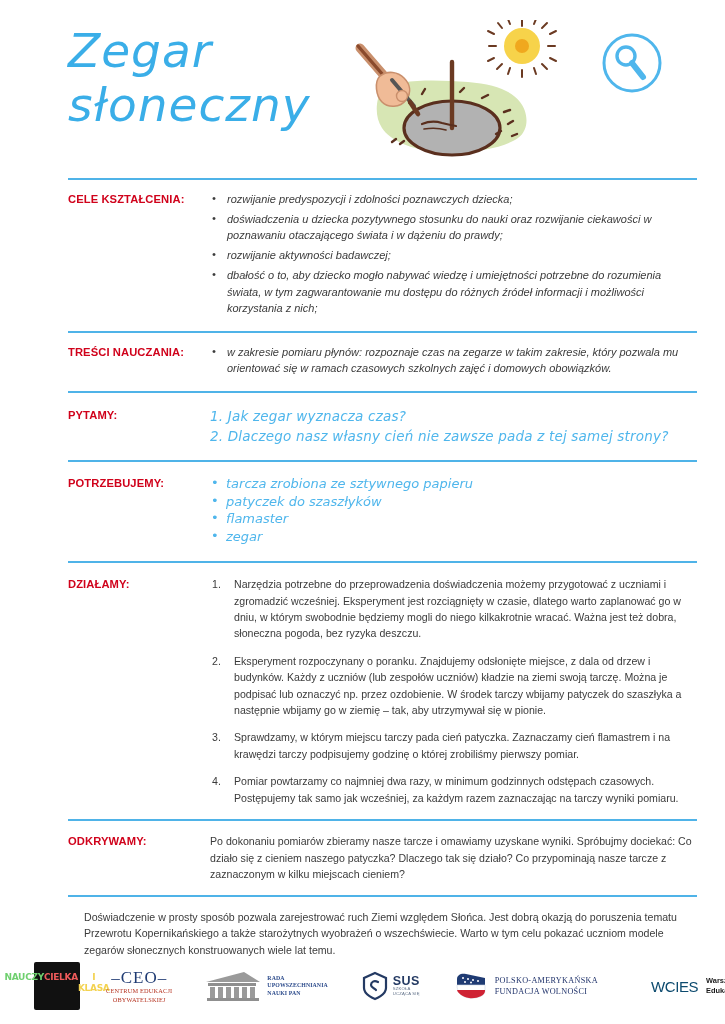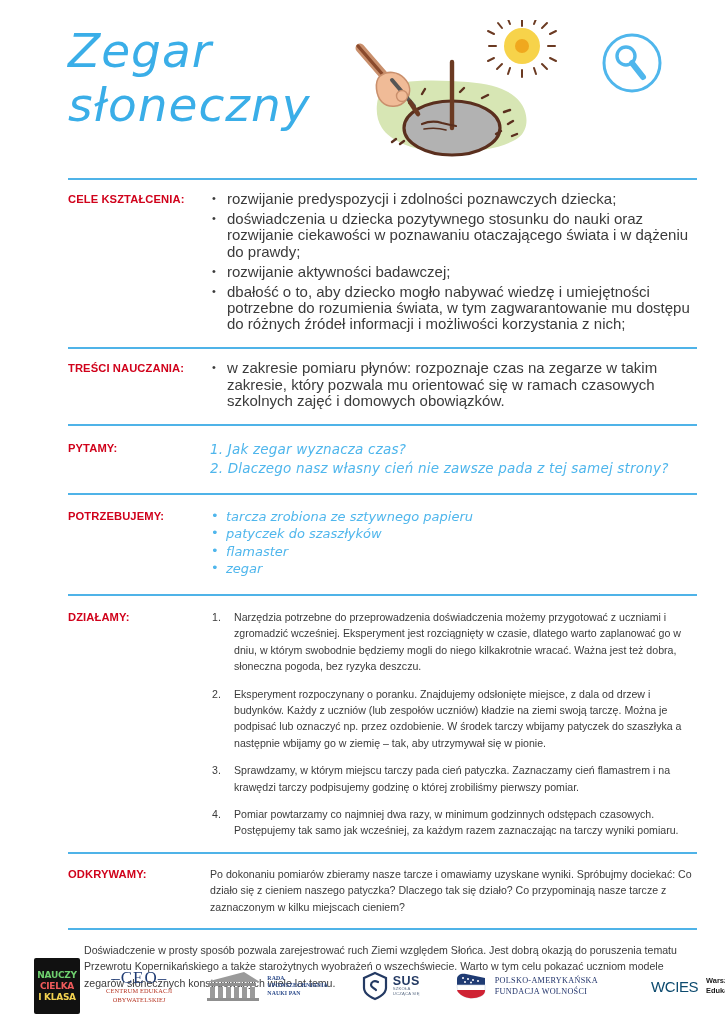--- a/index.html
+++ b/index.html
@@ -94,23 +94,24 @@
 
   
   ul.plain, ol.plain {
     margin: 0;
     padding: 0;
     list-style: none;
   }
   ul.plain > li {
     position: relative;
     padding-left: 17px;
-    font-size: 15px;
+    font-size: 11px;
     line-height: 16.4px;
     margin-bottom: 3.5px;
+    font-style: italic;
   }
   ul.plain > li::before {
     content: "•";
     position: absolute;
     left: 2px;
     top: -1px;
     font-size: 11px;
     color: #3b3b3b;
   }
   ol.plain > li {
@@ -178,26 +179,26 @@
     bottom: 8px;
     height: 60px;
     display: flex;
     align-items: center;
     padding: 0 22px 0 34px;
     gap: 0;
   }
   .logo { flex: 0 0 auto; display: flex; align-items: center; }
 
   .logo-nauczycielka {
-    width: 46px; height: 56px;
+    width: 46px; height: 48px;
     background: #111;
     border-radius: 2px;
-    padding: 2px;
+    padding: 10px;
     box-sizing: border-box;
-    display: flex; flex-direction: column;
+    display: flex; flex-direction: row;
     justify-content: center;
     line-height: 11px;
   }
   .logo-nauczycielka span {
     font-family: "DejaVu Sans", sans-serif;
     font-size: 9px;
     font-weight: bold;
     display: block;
     letter-spacing: -0.3px;
     text-align: center;

